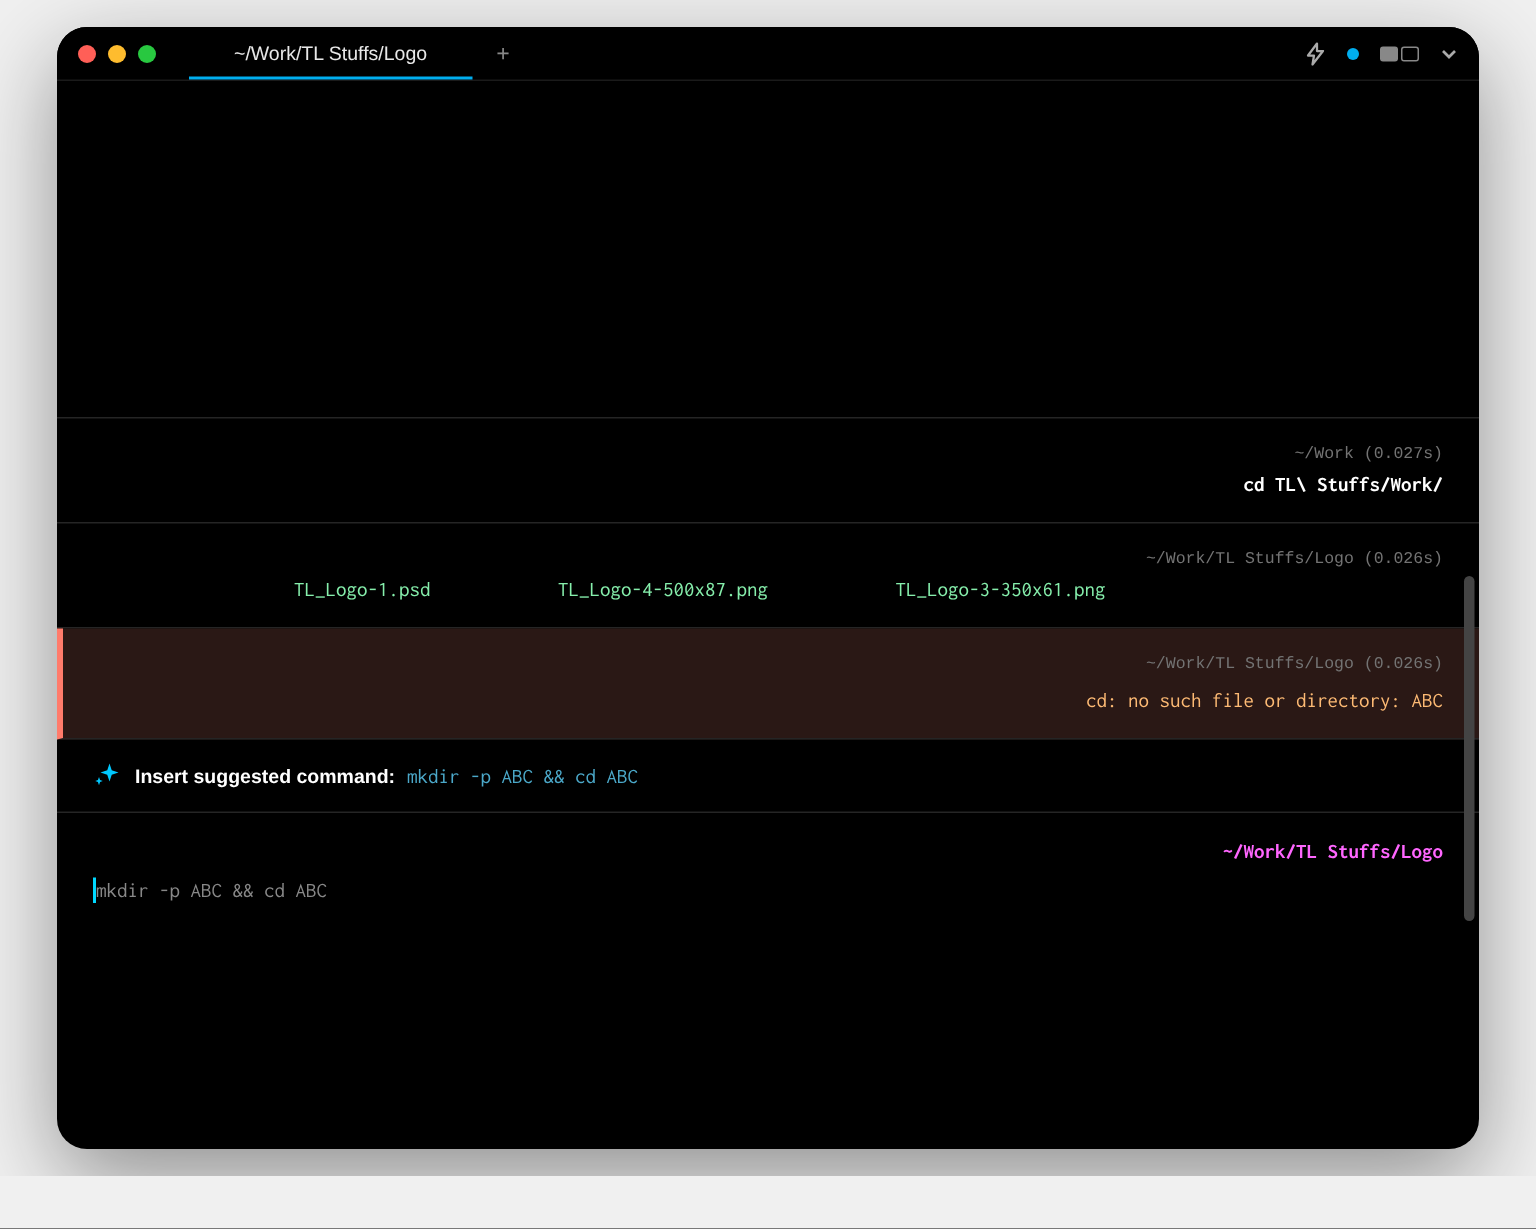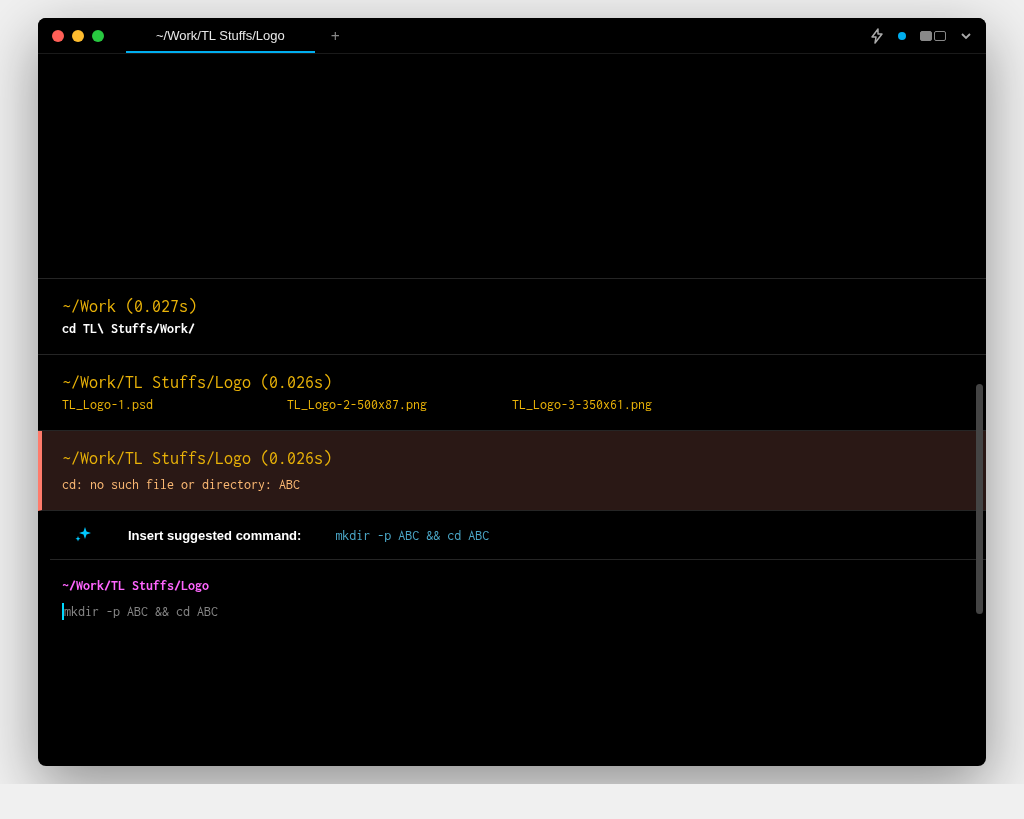--- a/index.html
+++ b/index.html
@@ -8,26 +8,27 @@
       font-family: 'SF Mono', 'Monaco', 'Inconsolata', 'Fira Mono', monospace;
       display: flex;
       justify-content: center;
       align-items: flex-start;
       padding: 18px;
     }
     .window {
       width: 948px;
       height: 748px;
       background: #000000;
-      border-radius: 8px;
+      border-radius: 20px;
       box-shadow: 0 20px 60px rgba(0,0,0,0.4);
       display: flex;
       flex-direction: column;
       overflow: hidden;
       position: relative;
+      text-align: right;
     }
     .titlebar {
       height: 36px;
       background: #000000;
       display: flex;
       align-items: center;
       padding: 0 14px;
       border-bottom: 1px solid #1a1a1a;
       position: relative;
     }
@@ -117,54 +118,54 @@
     }
     .blank-area {
       height: 225px;
       border-bottom: 1px solid #252525;
     }
     .command-block {
       border-bottom: 1px solid #252525;
       padding: 18px 24px;
     }
     .prompt-line {
-      color: #eab308;
-      font-size: 18px;
+      color: #737373;
+      font-size: 11px;
       margin-bottom: 6px;
+      font-family: Liberation Mono, monospace;
     }
     .command-text {
       color: #ffffff;
       font-size: 14px;
       font-weight: bold;
     }
     .output-grid {
-      color: #eab308;
+      color: #86efac;
       font-size: 14px;
       display: grid;
       grid-template-columns: 225px 225px 225px;
       row-gap: 4px;
     }
     .error-block {
       background: #2a1815;
       border-left: 4px solid #ff7b6b;
       padding: 18px 24px 18px 20px;
       border-bottom: 1px solid #252525;
     }
     .error-output {
       color: #fdba74;
       font-size: 14px;
       margin-top: 10px;
     }
     .suggestion-block {
       padding: 14px 24px;
       display: flex;
       align-items: center;
-      gap: 34px;
-      border-bottom: 1px solid #252525;
-      margin-left: 12px;
+      gap: 8px;
+      border-bottom: 1px solid #252525;
     }
     .sparkle-icon {
       color: #00c8ff;
       display: flex;
     }
     .suggestion-label {
       color: #ffffff;
       font-size: 13px;
       font-weight: bold;
       font-family: -apple-system, BlinkMacSystemFont, 'Segoe UI', sans-serif;
@@ -249,21 +250,21 @@
 
     <div class="command-block">
       <div class="prompt-line">~/Work (0.027s)</div>
       <div class="command-text">cd TL\ Stuffs/Work/</div>
     </div>
 
     <div class="command-block">
       <div class="prompt-line">~/Work/TL Stuffs/Logo (0.026s)</div>
       <div class="output-grid">
         <span>TL_Logo-1.psd</span>
-        <span>TL_Logo-2-500x87.png</span>
+        <span>TL_Logo-4-500x87.png</span>
         <span>TL_Logo-3-350x61.png</span>
       </div>
     </div>
 
     <div class="error-block">
       <div class="prompt-line">~/Work/TL Stuffs/Logo (0.026s)</div>
       <div class="error-output">cd: no such file or directory: ABC</div>
     </div>
 
     <div class="suggestion-block">

